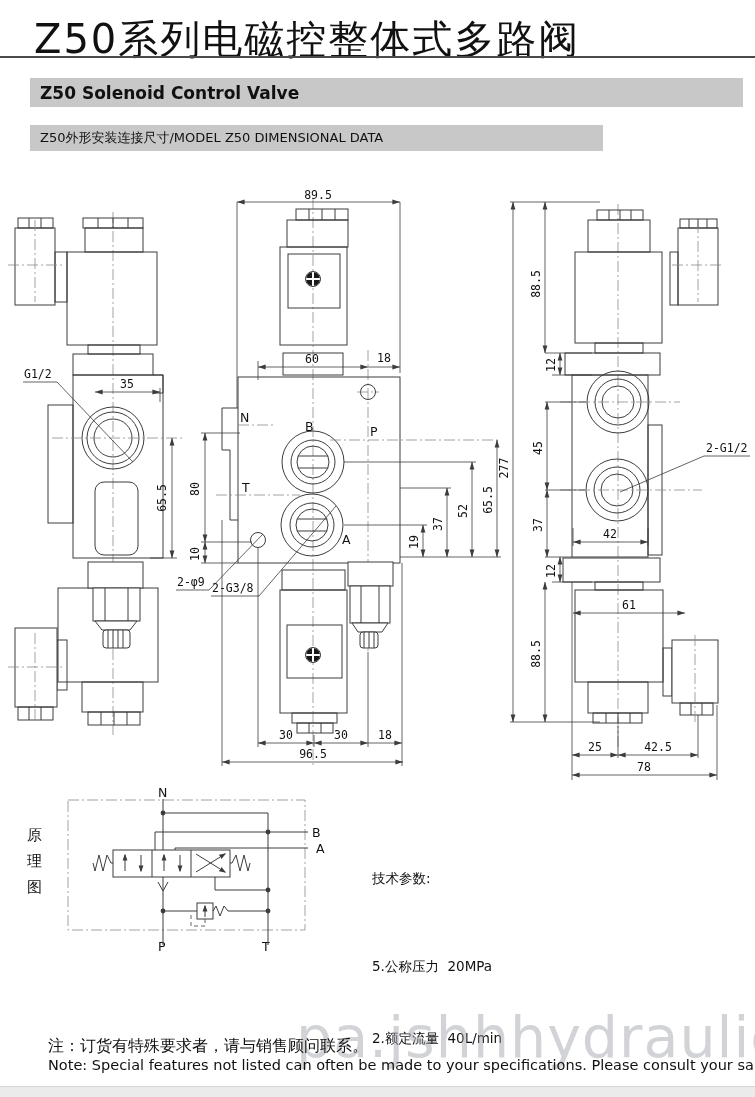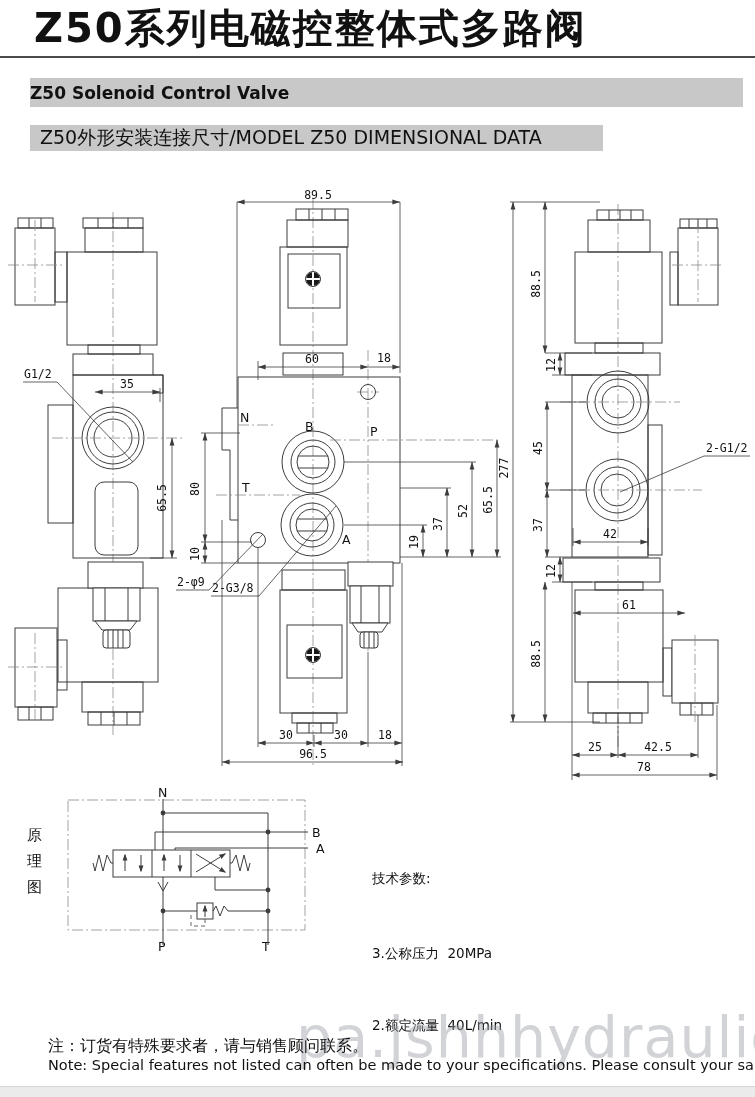--- a/index.html
+++ b/index.html
@@ -1,26 +1,26 @@
 <!DOCTYPE html>
 <html><head>
 <meta charset="utf-8">
 <style>
   html,body{margin:0;padding:0}
   body{width:755px;height:1097px;position:relative;background:#fff;overflow:hidden;
        font-family:"DejaVu Sans",sans-serif;color:#111}
   .abs{position:absolute}
-  .page-title{left:34px;top:1px;font-size:40px;font-weight:bold;letter-spacing:2px;white-space:nowrap}
+  .page-title{left:34px;top:12px;font-size:40px;font-weight:normal;letter-spacing:2px;white-space:nowrap}
   .rule{left:0;top:56px;width:755px;height:2px;background:#4b4b4b}
   .bar{background:#c8c8c8;display:flex;align-items:center}
-  .bar1{left:30px;top:78px;width:713px;height:29px;font-size:17px;font-weight:bold;box-sizing:border-box}
-  .bar2{left:30px;top:125px;width:573px;height:26px;font-size:19px;padding-left:10px;box-sizing:border-box}
+  .bar1{left:30px;top:78px;width:713px;height:29px;font-size:17px;font-weight:bold;padding-left:10px;box-sizing:border-box}
+  .bar2{left:30px;top:125px;width:573px;height:26px;font-size:13px;padding-left:10px;box-sizing:border-box}
   .schematic-label{left:27px;top:822px;width:18px;font-size:15px;line-height:26px;word-break:break-all}
   .specs{left:372px;top:818px;font-size:13.5px;line-height:24px;white-space:pre}
-  .specs .h{margin-bottom:3px}
+  .specs .h{margin-bottom:16px}
   .note-cn{left:48px;top:1036px;font-size:16px}
   .note-en{left:48px;top:1057px;font-size:14.5px;white-space:nowrap}
   .watermark{left:296px;top:1004px;font-size:57px;letter-spacing:1px;color:#9ba0a8;opacity:.45;white-space:nowrap}
   .bottom-strip{left:0;top:1086px;width:755px;height:11px;background:#ebebeb;border-top:1px solid #d6d6d6}
   
   .ln{stroke:#3c3c3c;fill:none;stroke-width:1}
   .lw{stroke:#3c3c3c;fill:#fff;stroke-width:1}
   .cl{stroke:#8a8a8a;stroke-width:.8;stroke-dasharray:11 3 2 3;fill:none}
   .dl{stroke:#3c3c3c;stroke-width:.8;fill:none}
   .dsh{stroke:#555;stroke-width:.9;stroke-dasharray:4 3;fill:none}
@@ -383,21 +383,21 @@
   <polyline class="ln" points="200,92 200,105 253,105"></polyline>
   <defs>
     <marker id="sa2" viewBox="0 0 10 10" refX="8" refY="5" markerWidth="7" markerHeight="7" orient="auto">
       <path d="M0 1.5 L10 5 L0 8.5 z" fill="#3c3c3c"></path>
     </marker>
   </defs>
 </svg>
 
 <div class="abs specs">
   <div class="h">技术参数:</div>
-  <div>3.公称压力  20MPa</div>
+  <div>5.公称压力  20MPa</div>
   <div>2.额定流量  40L/min</div>
   <div>3. 控制电压  DC12V</div>
 </div>
 
 <div class="abs watermark">pa.jshhhydraulic.com</div>
 <div class="abs note-cn">注：订货有特殊要求者，请与销售顾问联系。</div>
 <div class="abs note-en">Note: Special features not listed can often be made to your specifications. Please consult your sales representative.</div>
 <div class="abs bottom-strip"></div>
 
 </body></html>

